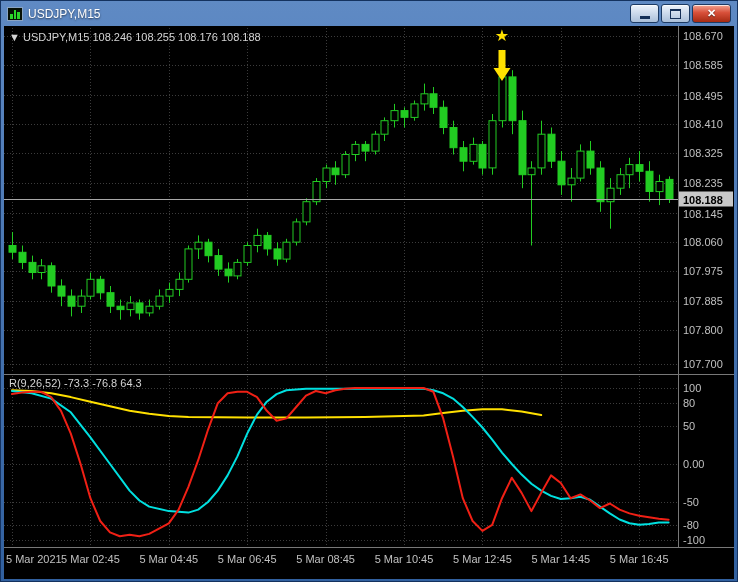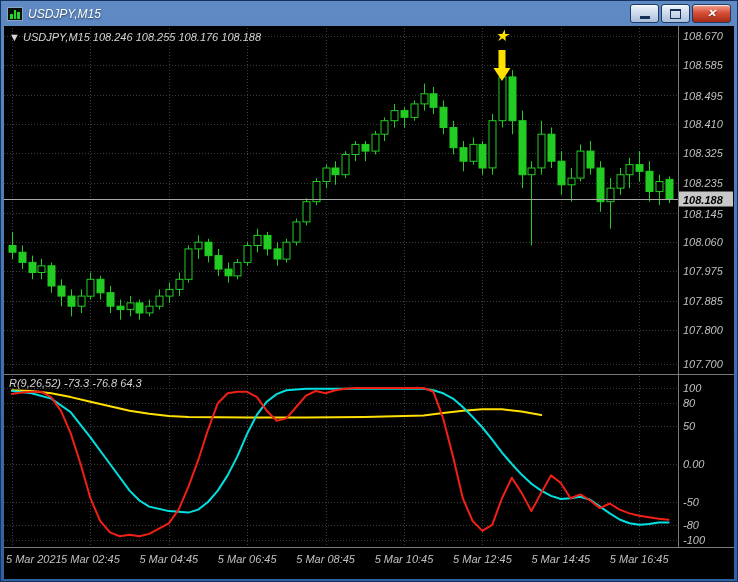--- a/index.html
+++ b/index.html
@@ -2,21 +2,20 @@
 <html><head>
 <meta charset="utf-8">
 <style>
   html,body{margin:0;padding:0;background:#ffffff;}
   body{width:738px;height:582px;overflow:hidden;font-family:"Liberation Sans",sans-serif;}
   .window{
     width:738px;height:582px;box-sizing:border-box;
     border:1px solid #14325f;
     background:linear-gradient(#5f8ac4,#31609f);
     padding:0 3px 2px 3px;
-    font-style:italic;
   }
   .titlebar{height:25px;display:flex;align-items:center;padding:0 3px;}
   .app-icon{width:16px;height:14px;background:#061006;border:1px solid #8aa4c4;
     display:flex;align-items:flex-end;gap:1px;padding:1px 2px;margin-right:5px;box-sizing:border-box;}
   .app-icon .bar{width:3px;background:#2ad42a;display:inline-block;}
   .app-icon .b1{height:5px;} .app-icon .b2{height:9px;} .app-icon .b3{height:7px;}
   .title{color:#ffffff;font-size:12px;text-shadow:0 1px 2px rgba(0,0,0,.6);flex:1;white-space:nowrap;}
   .win-buttons{display:flex;gap:2px;}
   .wbtn{width:27px;height:17px;border:1px solid #1c3a63;border-radius:3px;position:relative;
     background:linear-gradient(#eef4fb,#cfdced 45%,#aabfd9);

